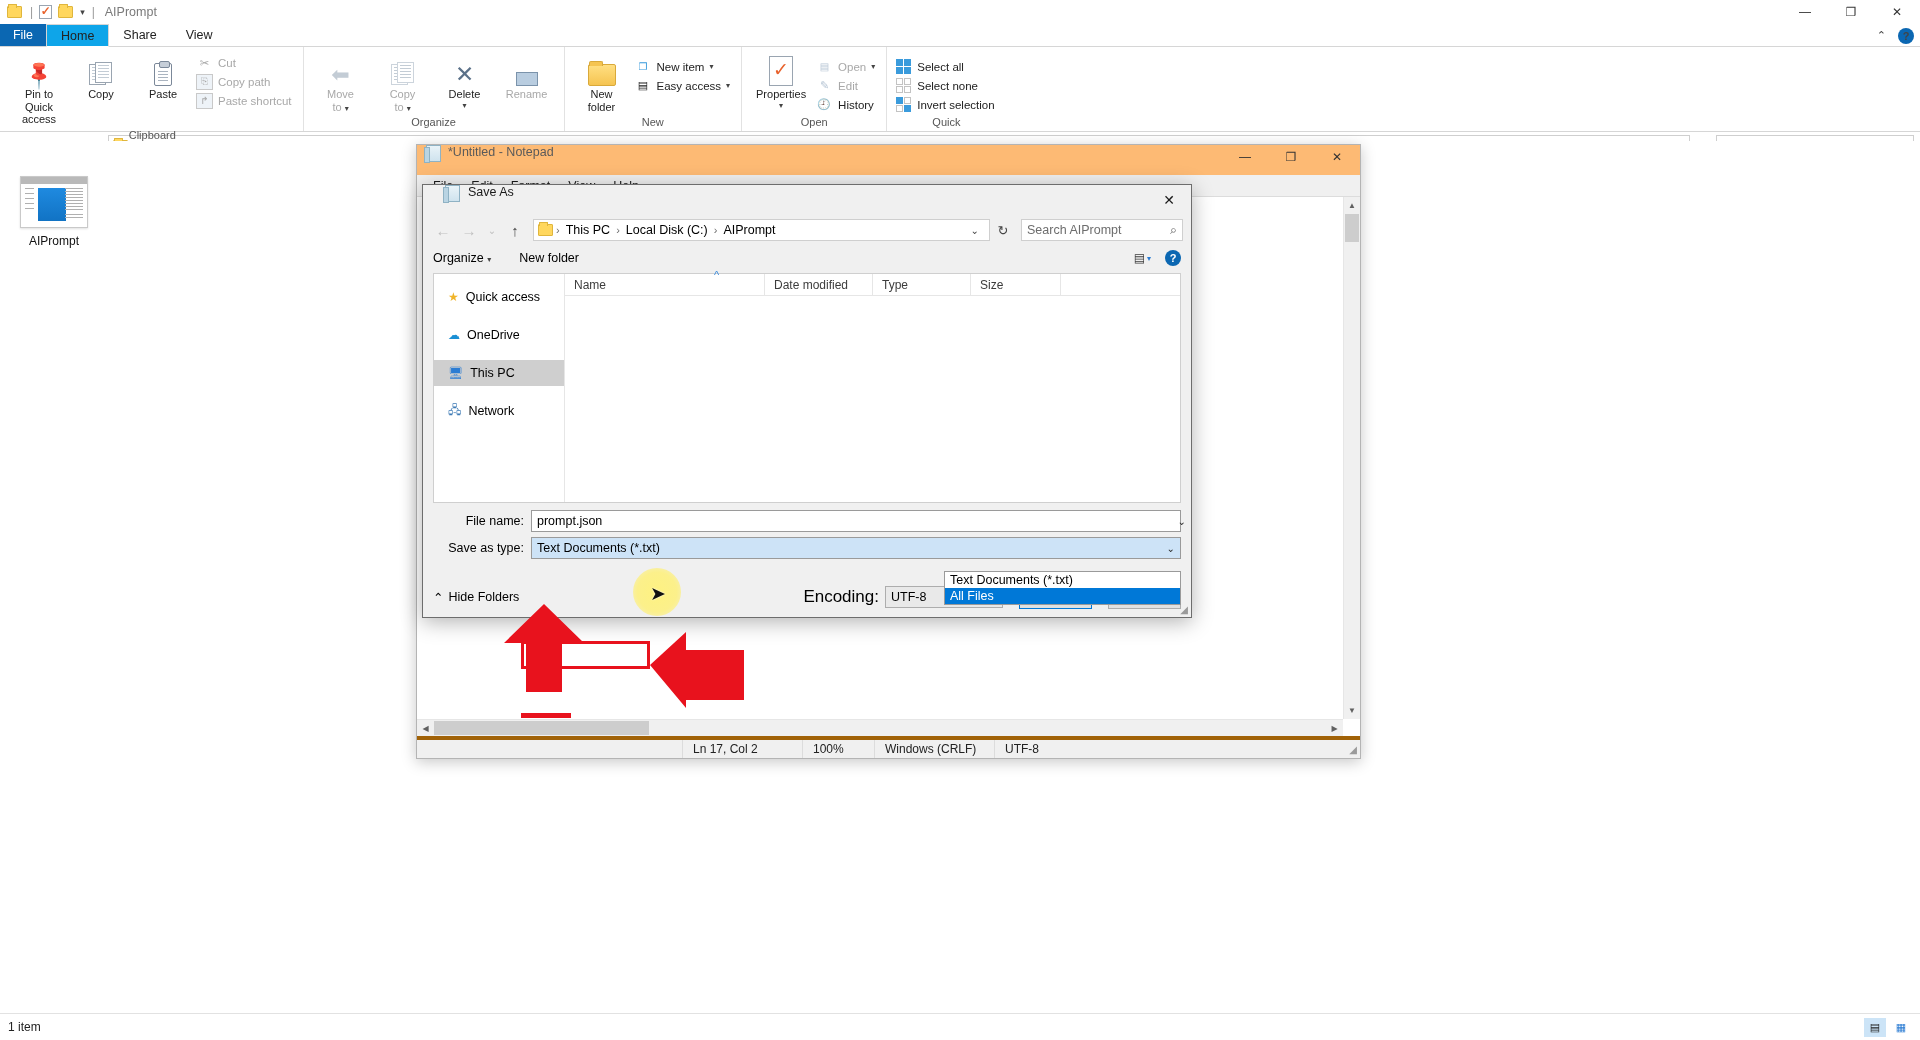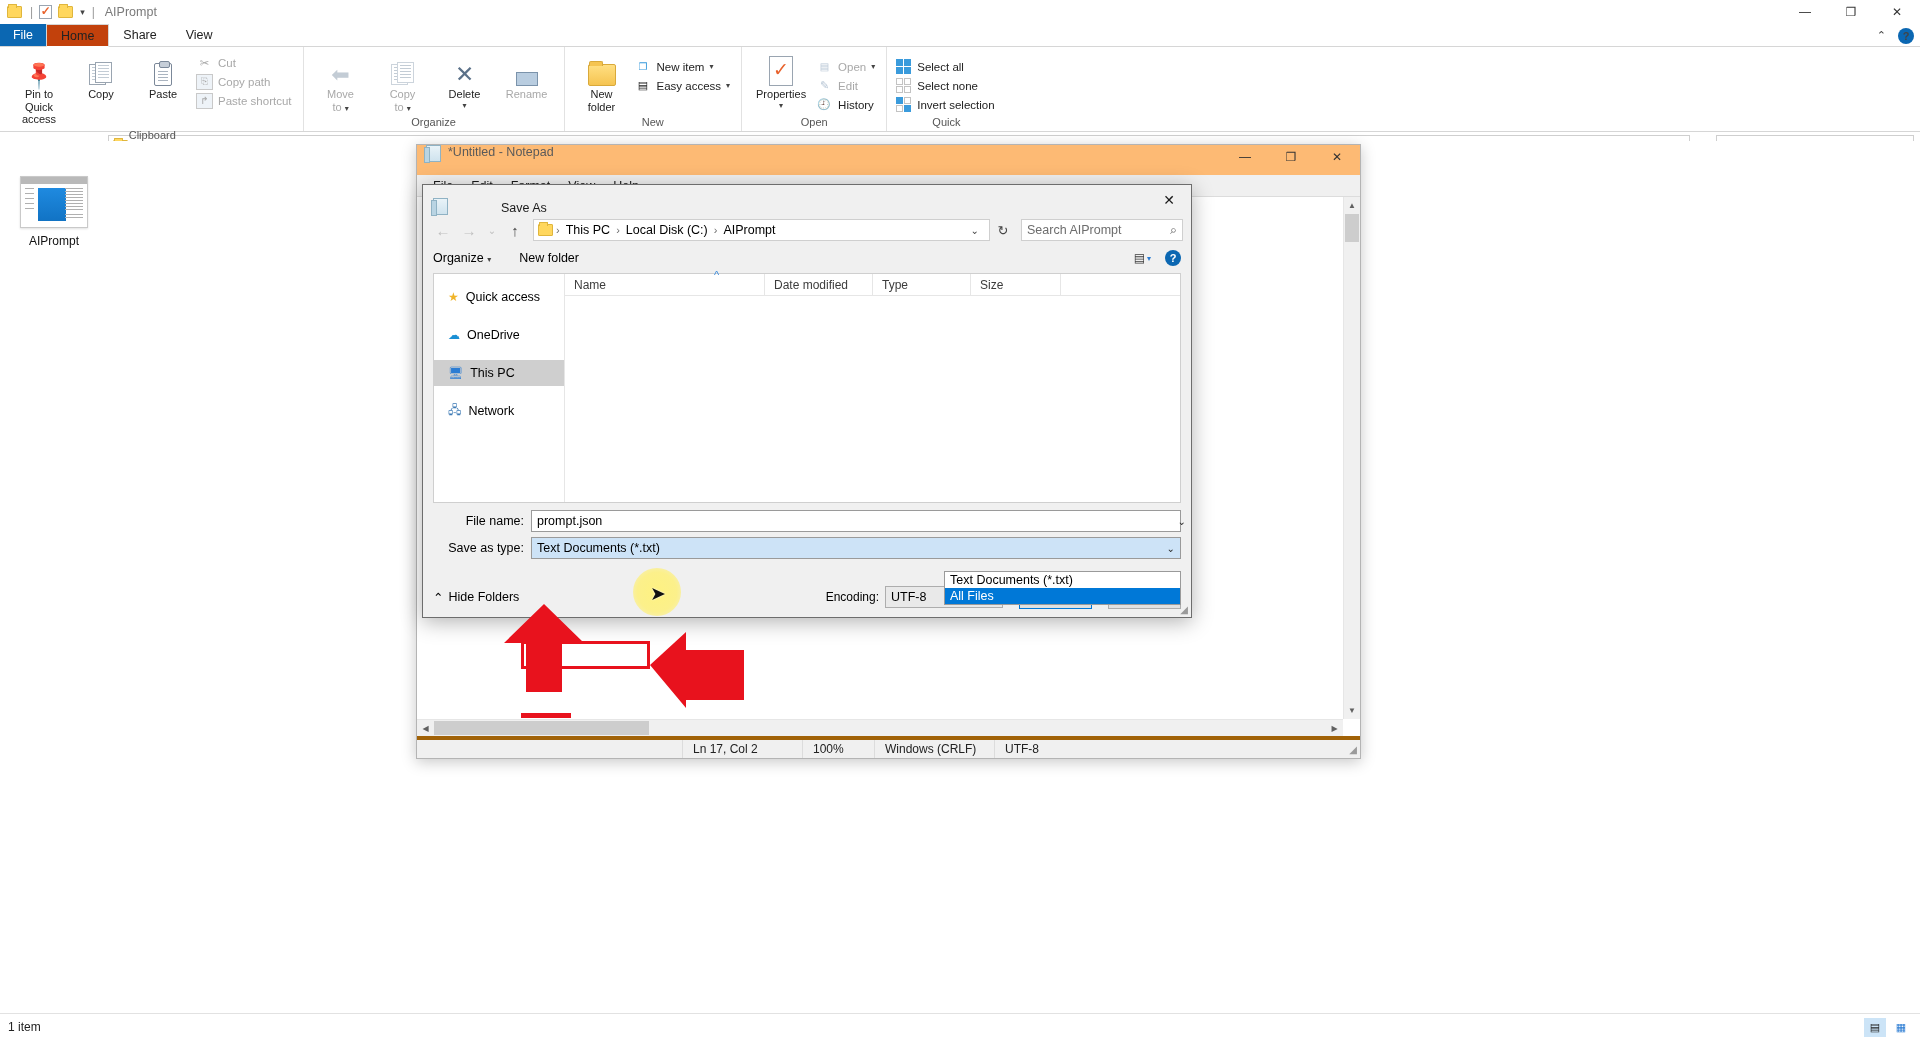--- a/index.html
+++ b/index.html
@@ -56,21 +56,21 @@
   }
   .tab-file {
     width: 46px; background: #0b67b2; color: #fff; display: flex;
     align-items: center; justify-content: center; font-size: 12.5px;
   }
   .tab {
     padding: 0 14px; display: flex; align-items: center; font-size: 12.5px;
     color: #222; border-right: 1px solid transparent;
   }
   .tab.active {
-    background: #c2410c; border: 1px solid #d6d6d6; border-bottom: 1px solid #fff;
+    background: #0ea5e9; border: 1px solid #d6d6d6; border-bottom: 1px solid #fff;
     margin-bottom: -1px; position: relative; z-index: 2;
   }
   .ribbon-right {
     position: absolute; right: 6px; top: 0; height: 23px;
     display: flex; align-items: center; gap: 12px;
   }
   .ribbon-right span { font-size: 11px; color: #444; }
   .help-circle {
     width: 16px; height: 16px; border-radius: 50%; background: #0b67b2;
     color: #fff; font-size: 11px; display: flex; align-items: center;
@@ -229,21 +229,21 @@
     border-top: 4px solid #a16207;
   }
   .np-status .cell { border-left: 1px solid #dcdcdc; height: 100%; display: flex; align-items: center; padding: 0 10px; }
   .np-grip { margin-left: auto; padding-right: 3px; color: #9a9a9a; font-size: 10px; }
 
   
   #saveas {
     position: absolute; left: 422px; top: 184px; width: 770px; height: 434px;
     background: #f0f0f0; border: 1px solid #6d6d6d; box-shadow: 0 4px 20px rgba(0,0,0,.3);
   }
-  .sa-title { height: 30px; display: flex; align-items: flex-end; padding-left: 10px; position: relative; gap: 45px; }
+  .sa-title { height: 30px; display: flex; align-items: flex-start; padding-left: 22px; position: relative; }
   .sa-title-text { font-size: 12.5px; color: #1a1a1a; margin-left: 8px; }
   .sa-close { position: absolute; right: 0; top: 0; width: 44px; height: 29px; display:flex; align-items:center; justify-content:center; font-size: 14px; color: #1a1a1a; }
   .sa-addr { height: 30px; display: flex; align-items: center; gap: 2px; padding: 0 8px; }
   .sa-addr-field {
     flex: 1; height: 22px; border: 1px solid #cfcfcf; background: #fff;
     display: flex; align-items: center; padding: 0 4px; gap: 3px; font-size: 12.5px; margin-left: 4px;
   }
   .sa-search {
     width: 162px; height: 22px; border: 1px solid #cfcfcf; background: #fff;
     display: flex; align-items: center; padding: 0 5px; font-size: 12.5px; color: #6d6d6d; margin-left: 5px;
@@ -275,21 +275,21 @@
   .combo-caret { position: absolute; right: 5px; font-size: 10px; color: #2b2b2b; }
   .dropdown {
     position: absolute; left: 521px; right: 10px; top: 386px;
     border: 1px solid #9a9a9a; background: #fff; z-index: 30;
   }
   .dd-item { height: 16px; display: flex; align-items: center; padding: 0 5px; font-size: 12.5px; }
   .dd-item.hl { background: #0078d7; color: #fff; }
   .sa-bottom { position: absolute; left: 0; right: 0; bottom: 0; height: 40px; display: flex; align-items: center; padding: 0 10px; }
   .hide-folders { display: flex; align-items: center; gap: 5px; font-size: 12.5px; }
   .enc-wrap { margin-left: auto; display: flex; align-items: center; gap: 6px; }
-  .enc-label { font-size: 12px; }
+  .enc-label { font-size: 17px; }
   .enc-combo {
     width: 118px; height: 22px; border: 1px solid #adadad; background: #e9e9e9;
     display: flex; align-items: center; padding: 0 5px; font-size: 12.5px; position: relative;
   }
   .btn {
     width: 73px; height: 23px; border: 1px solid #adadad; background: #e1e1e1;
     display: flex; align-items: center; justify-content: center; font-size: 12.5px; margin-left: 10px;
   }
   .btn.primary { border: 1px solid #0078d7; }
   .sa-grip { position: absolute; right: 3px; bottom: 2px; color: #9a9a9a; font-size: 10px; }

